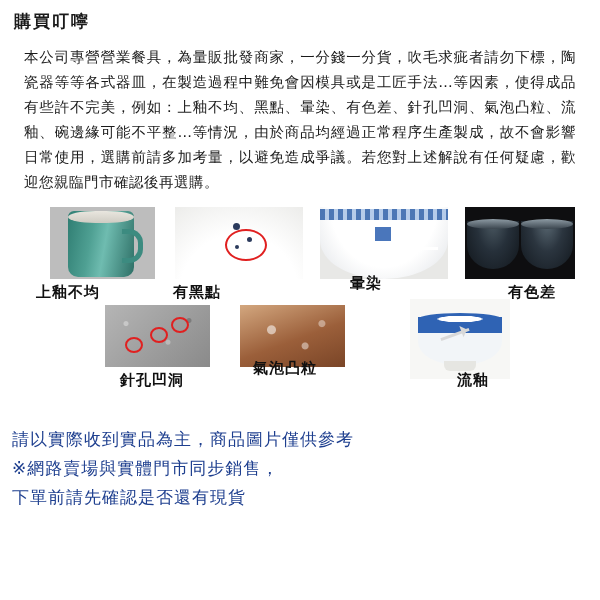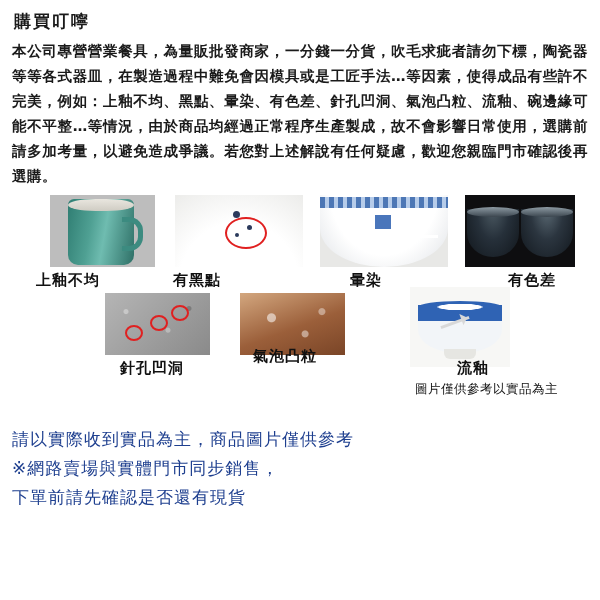--- a/index.html
+++ b/index.html
@@ -32,21 +32,21 @@
 
   
   .body-text {
     font-size: 14.5px;
     line-height: 25px;
     color: #1a1a1a;
     letter-spacing: 0.5px;
     text-align: justify;
     margin: 0 2px 6px 2px;
   }
-  .body-text p { margin: 0; font-weight: bold; }
+  .body-text p { margin: 12px; }
 
   
   .photo-area {
     position: relative;
     margin-top: 4px;
     height: 205px;
   }
   .ph {
     position: absolute;
     overflow: hidden;
@@ -136,21 +136,21 @@
   .p4 .bl { left: 2px; }
   .p4 .br { left: 56px; background: radial-gradient(ellipse at 50% 0%, #5b6a74 0%, #2b353f 45%, #12181e 100%); }
   .p4 .brim {
     position:absolute; top:12px; width:52px; height:10px; border-radius:50%;
     background: linear-gradient(180deg,#8d9aa3,#3b454e);
   }
 
   
   .c1 { left: 26px; top: 76px; text-align: center; }
   .c2 { left: 163px; top: 76px; }
-  .c3 { left: 340px; top: 76px; text-align: right; }
+  .c3 { left: 340px; top: 67px; text-align: right; }
   .c4 { left: 498px; top: 76px; }
 
   
   .p5 { left: 95px; top: 98px; width: 105px; height: 62px; background:#9c9c9c; }
   .p5 .tex {
     position:absolute; inset:0;
     background:
       radial-gradient(circle at 20% 30%, rgba(255,255,255,.35) 0 2px, transparent 3px),
       radial-gradient(circle at 60% 60%, rgba(255,255,255,.3) 0 2px, transparent 3px),
       radial-gradient(circle at 80% 25%, rgba(0,0,0,.2) 0 2px, transparent 3px),
@@ -279,21 +279,20 @@
       <div class="bowl"></div>
       <div class="rim"></div>
       <div class="foot"></div>
       <div class="arrow"></div>
     </div>
 
     <div class="cap c5">針孔凹洞</div>
     <div class="cap c6">氣泡凸粒</div>
     <div class="cap c7">流釉</div>
 
-    <div class="note-small disclaimer">圖片僅供參考以實品為主</div>
   </div>
 
   <div class="notice">
     <div>請以實際收到實品為主，商品圖片僅供參考</div>
     <div>※網路賣場與實體門市同步銷售，</div>
     <div>下單前請先確認是否還有現貨</div>
   </div>
 
 </div>
 

